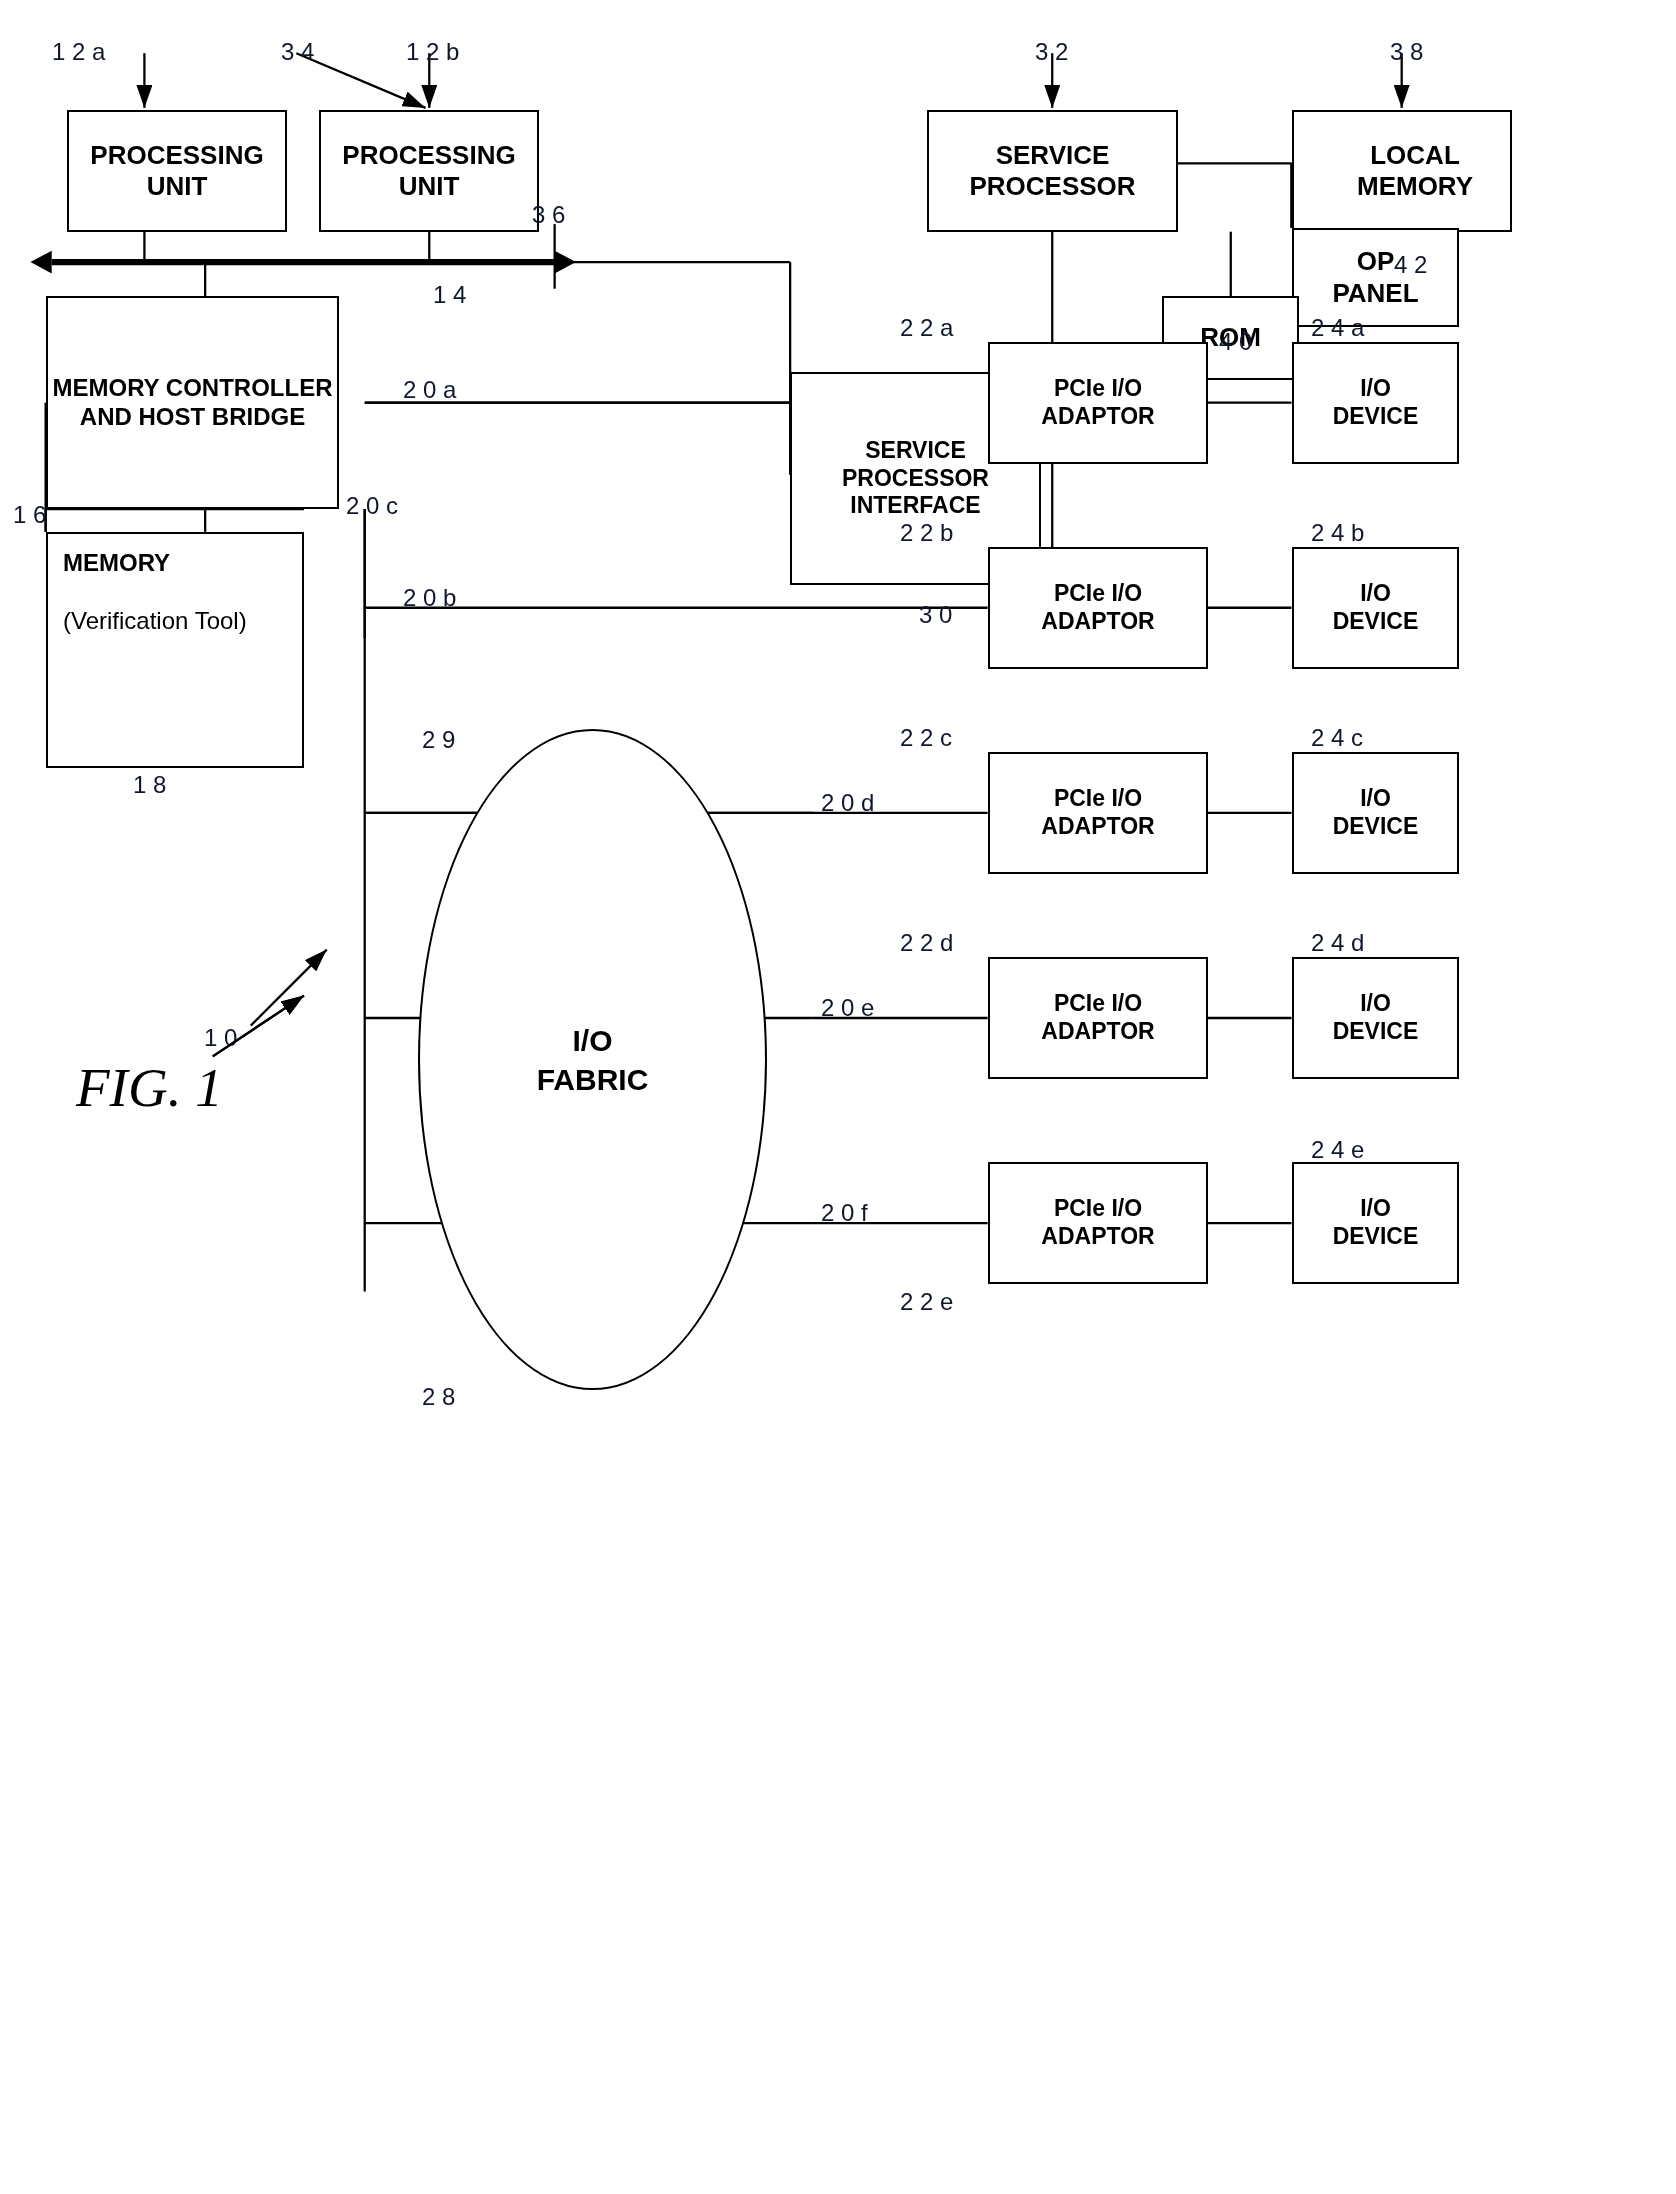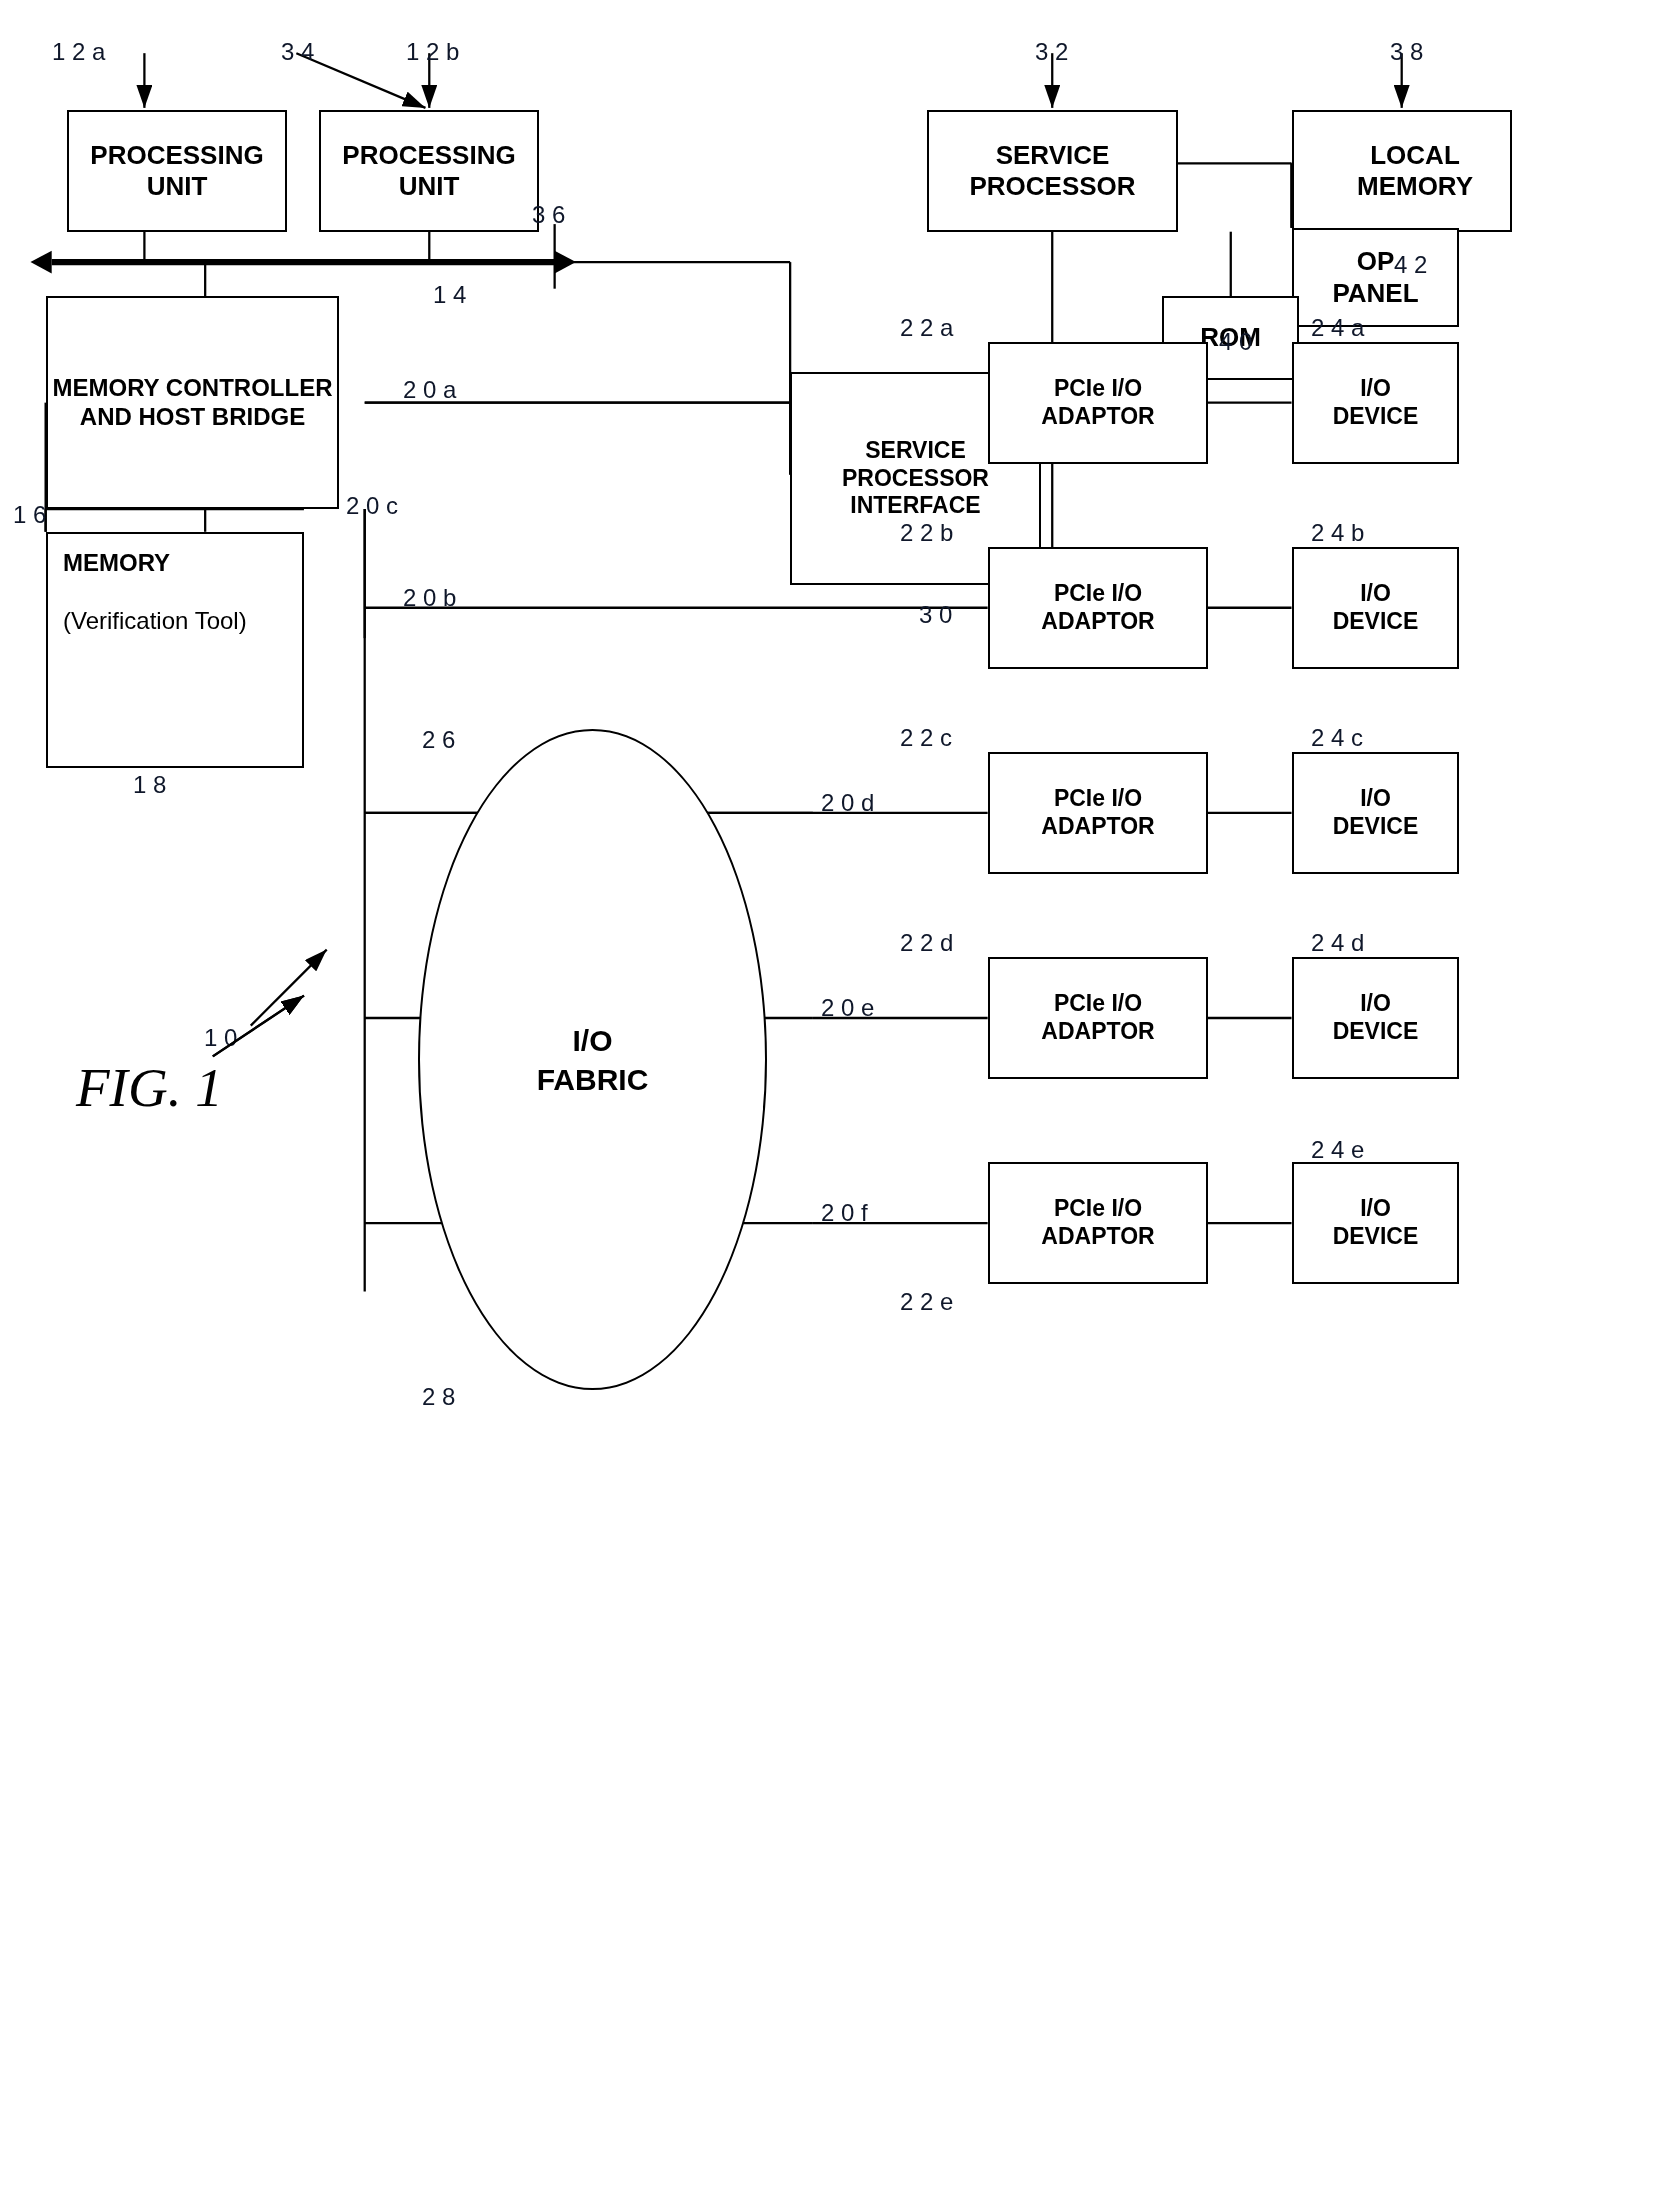--- a/index.html
+++ b/index.html
@@ -243,21 +243,21 @@
   <span class="ref" style="left:433px; top:281px;">1 4</span>
   <span class="ref" style="left:919px; top:601px;">3 0</span>
   <span class="ref" style="left:346px; top:492px;">2 0 c</span>
   <span class="ref" style="left:403px; top:376px;">2 0 a</span>
   <span class="ref" style="left:403px; top:584px;">2 0 b</span>
   <span class="ref" style="left:821px; top:789px;">2 0 d</span>
   <span class="ref" style="left:821px; top:994px;">2 0 e</span>
   <span class="ref" style="left:821px; top:1199px;">2 0 f</span>
   <span class="ref" style="left:13px; top:501px;">1 6</span>
   <span class="ref" style="left:133px; top:771px;">1 8</span>
-  <span class="ref" style="left:422px; top:726px;">2 6</span>
+  <span class="ref" style="left:422px; top:726px;">2 9</span>
   <span class="ref" style="left:422px; top:1383px;">2 8</span>
   <span class="ref" style="left:900px; top:314px;">2 2 a</span>
   <span class="ref" style="left:1311px; top:314px;">2 4 a</span>
   <span class="ref" style="left:900px; top:519px;">2 2 b</span>
   <span class="ref" style="left:1311px; top:519px;">2 4 b</span>
   <span class="ref" style="left:900px; top:724px;">2 2 c</span>
   <span class="ref" style="left:1311px; top:724px;">2 4 c</span>
   <span class="ref" style="left:900px; top:929px;">2 2 d</span>
   <span class="ref" style="left:1311px; top:929px;">2 4 d</span>
   <span class="ref" style="left:900px; top:1288px;">2 2 e</span>

